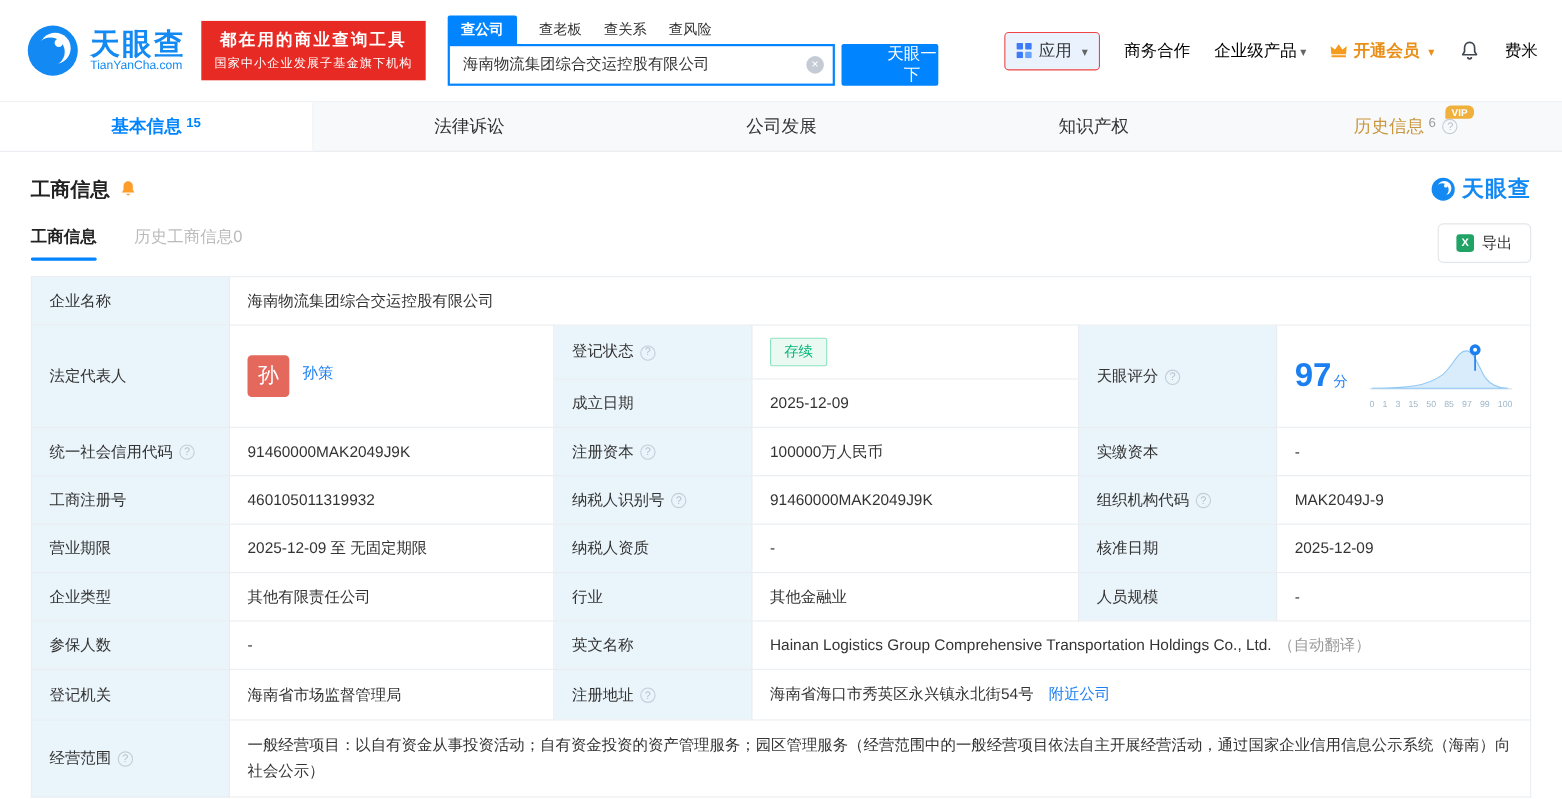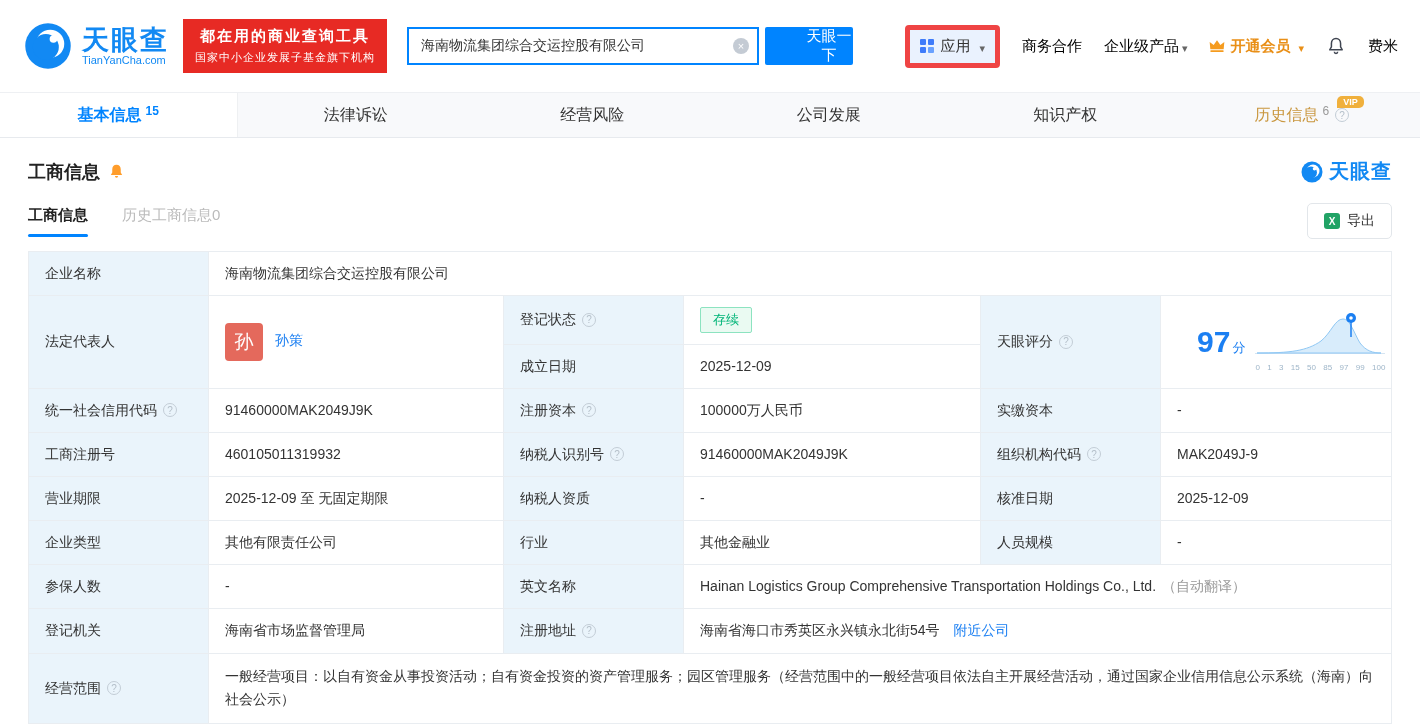--- a/index.html
+++ b/index.html
@@ -17,21 +17,21 @@
   .search-tabs { display:flex; align-items:flex-end; gap:20px; }
   .stab { font-size:13px; color:#333; padding:4px 0; cursor:pointer; }
   .stab.active { background:#0084ff; color:#fff; padding:4px 12px; border-radius:2px 2px 0 0; font-weight:bold; }
   .search-row { display:flex; }
   .search-input-wrap { position:relative; }
   .search-input-wrap input { width:352px; height:38px; border:2px solid #0084ff; padding:0 32px 0 12px; font-size:14px; color:#333; outline:none; font-family:inherit; }
   .clear-ic { position:absolute; right:10px; top:11px; width:16px; height:16px; background:#c4cbd4; color:#fff; border-radius:50%; font-size:11px; display:flex; align-items:center; justify-content:center; cursor:pointer; }
   .clear-ic::after { content:"×"; }
   .search-btn { width:88px; height:38px; margin-left:6px; background:#0084ff; color:#fff; border:none; font-size:15px; cursor:pointer; border-radius:2px; font-family:inherit;padding-left:40px; }
   .header-right { margin-left:auto; display:flex; align-items:center; gap:22px; font-size:15px; white-space:nowrap; }
-  .apps-chip { display:flex; align-items:center; gap:6px; background:#eaf2fe; border:5px solid #ef4444; border-radius:4px; padding:7px 10px; cursor:pointer; }
+  .apps-chip { display:flex; align-items:center; gap:6px; background:#eaf2fe; border:1px solid #ef4444; border-radius:4px; padding:7px 10px; cursor:pointer; }
   .caret::after { content:"▾"; font-size:11px; color:#666; margin-left:3px; }
   .hlink { color:#000000; text-decoration:none; cursor:pointer; display:inline-flex; align-items:center; }
   .vip-link { color:#e98f17; font-weight:bold; display:inline-flex; align-items:center; gap:5px; cursor:pointer; }
   .vip-link .caret::after { color:#e98f17; }
   .bell-btn { cursor:pointer; display:flex; }
 
   
   .tabs { display:flex; height:46px; background:#f8f9fb; border-top:1px solid #eef0f3; border-bottom:1px solid #e7eaee; }
   .tab { flex:1; display:flex; align-items:center; justify-content:center; font-size:16px; color:#333; cursor:pointer; position:relative; }
   .tab.active { background:#fff; color:#0084ff; font-weight:bold; border-right:1px solid #eef0f2; }
@@ -61,21 +61,21 @@
   table.info { border-collapse:collapse; margin:0 28px 24px 28px; width:1364px; table-layout:fixed; }
   .info td { border:1px solid #e9edf1; padding:11px 16px; line-height:1.5; font-size:14px; color:#333; vertical-align:middle; word-break:break-all; }
   .info td.lbl { background:#eaf4fb; }
   .help { display:inline-flex; width:14px; height:14px; border:1px solid #c3cdd6; border-radius:50%; color:#b4bfc9; font-size:10px; align-items:center; justify-content:center; margin-left:6px; vertical-align:1px; cursor:pointer; }
   .help::after { content:"?"; }
   a.blue { color:#1b7ff2; text-decoration:none; cursor:pointer;font-family:Liberation Mono, monospace; }
   .rep-cell { display:flex; align-items:center; gap:12px; }
   .avatar { width:38px; height:38px; background:#e4695c; color:#fff; border-radius:4px; display:flex; align-items:center; justify-content:center; font-size:19px; }
   .badge-green { display:inline-block; background:#eafaf2; color:#00b578; border:1px solid #8ce3c0; border-radius:2px; padding:2px 12px; font-size:13px; }
   .score-cell { display:flex; align-items:center; justify-content:space-between; gap:10px; }
-  .score-num { color:#1b7ff2; font-weight:bold; font-size:30px; white-space:nowrap;margin-left:20px; }
+  .score-num { color:#1b7ff2; font-weight:bold; font-size:30px; white-space:nowrap; }
   .score-num .fen { font-size:13px; font-weight:normal; margin-left:2px; }
   .ticks { display:flex; justify-content:space-between; width:130px; font-size:8px; color:#9fb6c9; margin-top:1px; }
   .note-gray { color:#999; margin-left:6px; }
   .scope-text { line-height:1.7; word-break:break-all; }
 </style>
 </head>
 <body>
 
 <header class="topbar">
   <div class="logo">
@@ -90,20 +90,26 @@
       <div class="logo-sub">TianYanCha.com</div>
     </div>
   </div>
 
   <div class="promo">
     <div class="promo-l1">都在用的商业查询工具</div>
     <div class="promo-l2">国家中小企业发展子基金旗下机构</div>
   </div>
 
   <div class="search-area">
+    <div class="search-tabs">
+      <span class="stab active">查公司</span>
+      <span class="stab">查老板</span>
+      <span class="stab">查关系</span>
+      <span class="stab">查风险</span>
+    </div>
     <div class="search-row">
       <div class="search-input-wrap">
         <input type="text" value="海南物流集团综合交运控股有限公司" style="">
         <span class="clear-ic"></span>
       </div>
       <button class="search-btn">天眼一下</button>
     </div>
   </div>
 
   <div class="header-right">
@@ -140,23 +146,20 @@
   </div>
 </header>
 
 <nav class="tabs">
   <div class="tab active">
     <span>基本信息</span>
     <span class="cnt">15</span>
   </div>
   <div class="tab">
     <span>法律诉讼</span>
-  </div>
-  <div class="tab">
-    <span>经营风险</span>
   </div>
   <div class="tab">
     <span>公司发展</span>
   </div>
   <div class="tab">
     <span>知识产权</span>
   </div>
   <div class="tab gold">
     <span class="vip-tag">VIP</span>
     <span>历史信息</span>

